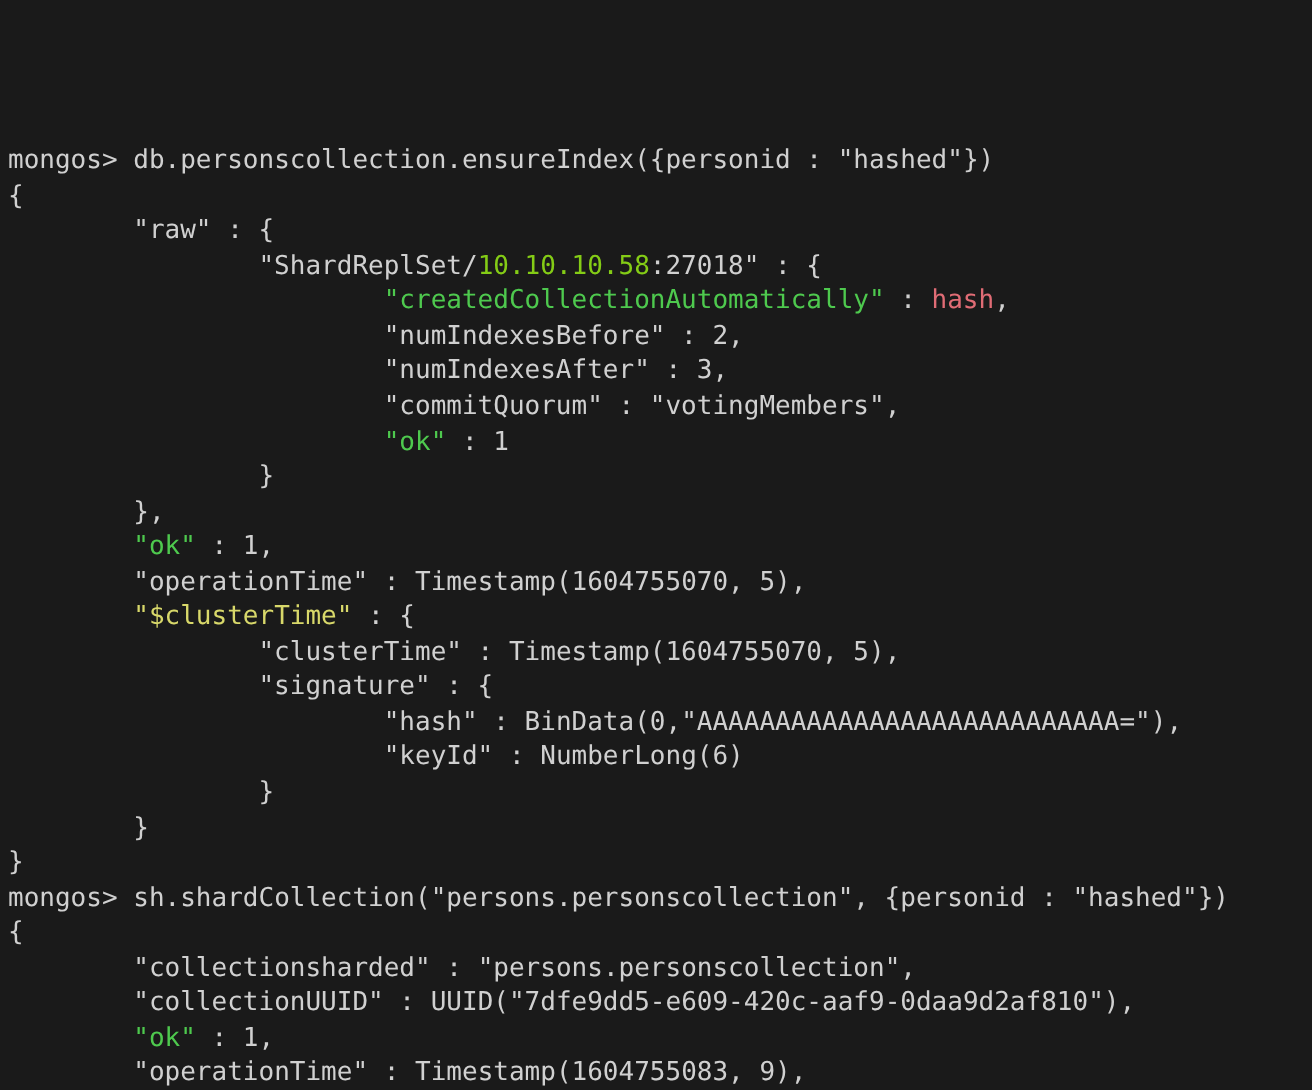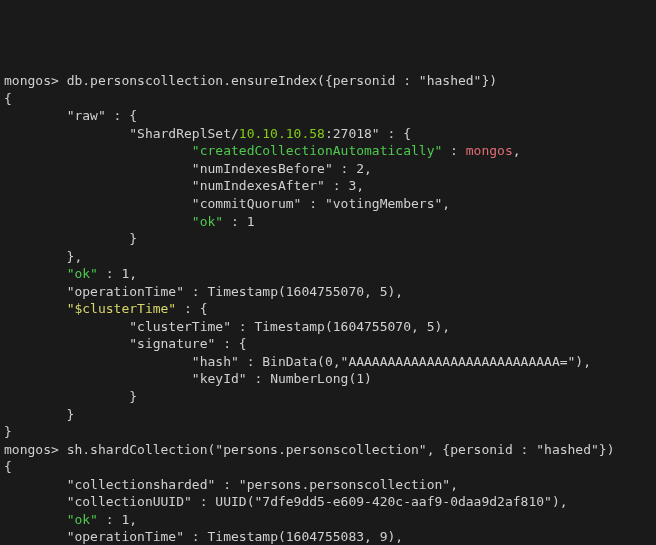--- a/index.html
+++ b/index.html
@@ -23,34 +23,34 @@
   </style>
 </head>
 <body>
 
 
 
 <div><span>mongos&gt;</span> <span>db.personscollection.ensureIndex({personid : "hashed"})</span>
 {
         <span>"raw"</span> : {
                 <span>"ShardReplSet/</span><span class="m">10.10.10.58</span><span>:27018"</span> : {
-                        <span class="g">"createdCollectionAutomatically"</span> : <span class="r">mongos</span>,
+                        <span class="g">"createdCollectionAutomatically"</span> : <span class="r">hash</span>,
                         <span>"numIndexesBefore"</span> : <span>2</span>,
                         <span>"numIndexesAfter"</span> : <span>3</span>,
                         <span>"commitQuorum"</span> : <span>"votingMembers"</span>,
                         <span class="g">"ok"</span> : <span>1</span>
                 }
         },
         <span class="g">"ok"</span> : <span>1</span>,
         <span>"operationTime"</span> : <span>Timestamp(1604755070, 5)</span>,
         <span class="y">"$clusterTime"</span> : {
                 <span>"clusterTime"</span> : <span>Timestamp(1604755070, 5)</span>,
                 <span>"signature"</span> : {
                         <span>"hash"</span> : <span>BinData(0,"AAAAAAAAAAAAAAAAAAAAAAAAAAA=")</span>,
-                        <span>"keyId"</span> : <span>NumberLong(1)</span>
+                        <span>"keyId"</span> : <span>NumberLong(6)</span>
                 }
         }
 }
 <span>mongos&gt;</span> <span>sh.shardCollection("persons.personscollection", {personid : "hashed"})</span>
 {
         <span>"collectionsharded"</span> : <span>"persons.personscollection"</span>,
         <span>"collectionUUID"</span> : <span>UUID("7dfe9dd5-e609-420c-aaf9-0daa9d2af810")</span>,
         <span class="g">"ok"</span> : <span>1</span>,
         <span>"operationTime"</span> : <span>Timestamp(1604755083, 9)</span>,
          : {

